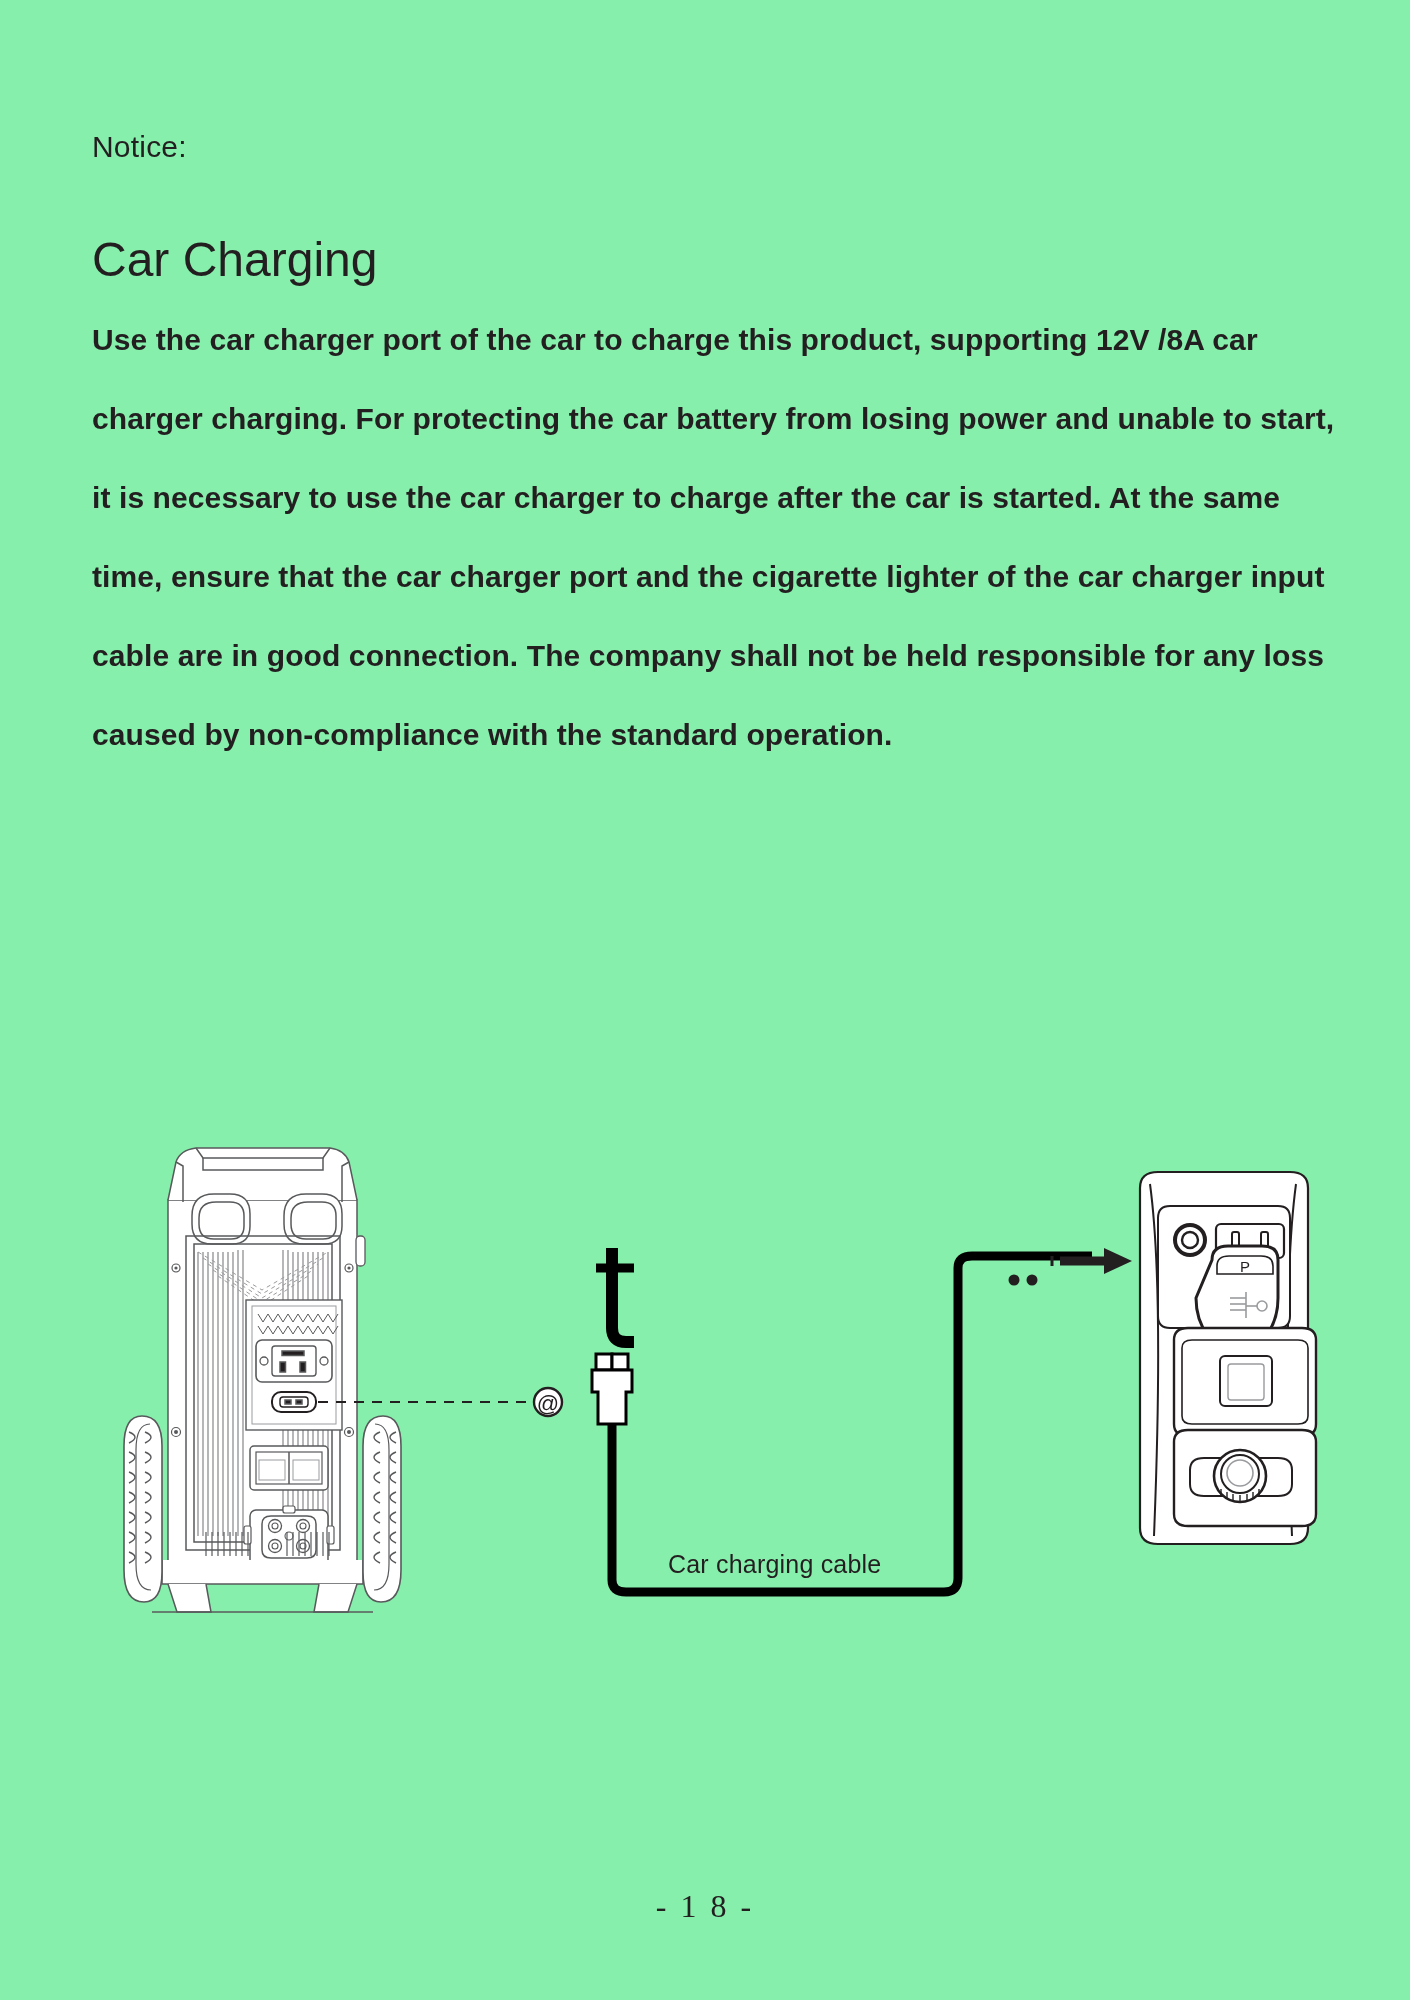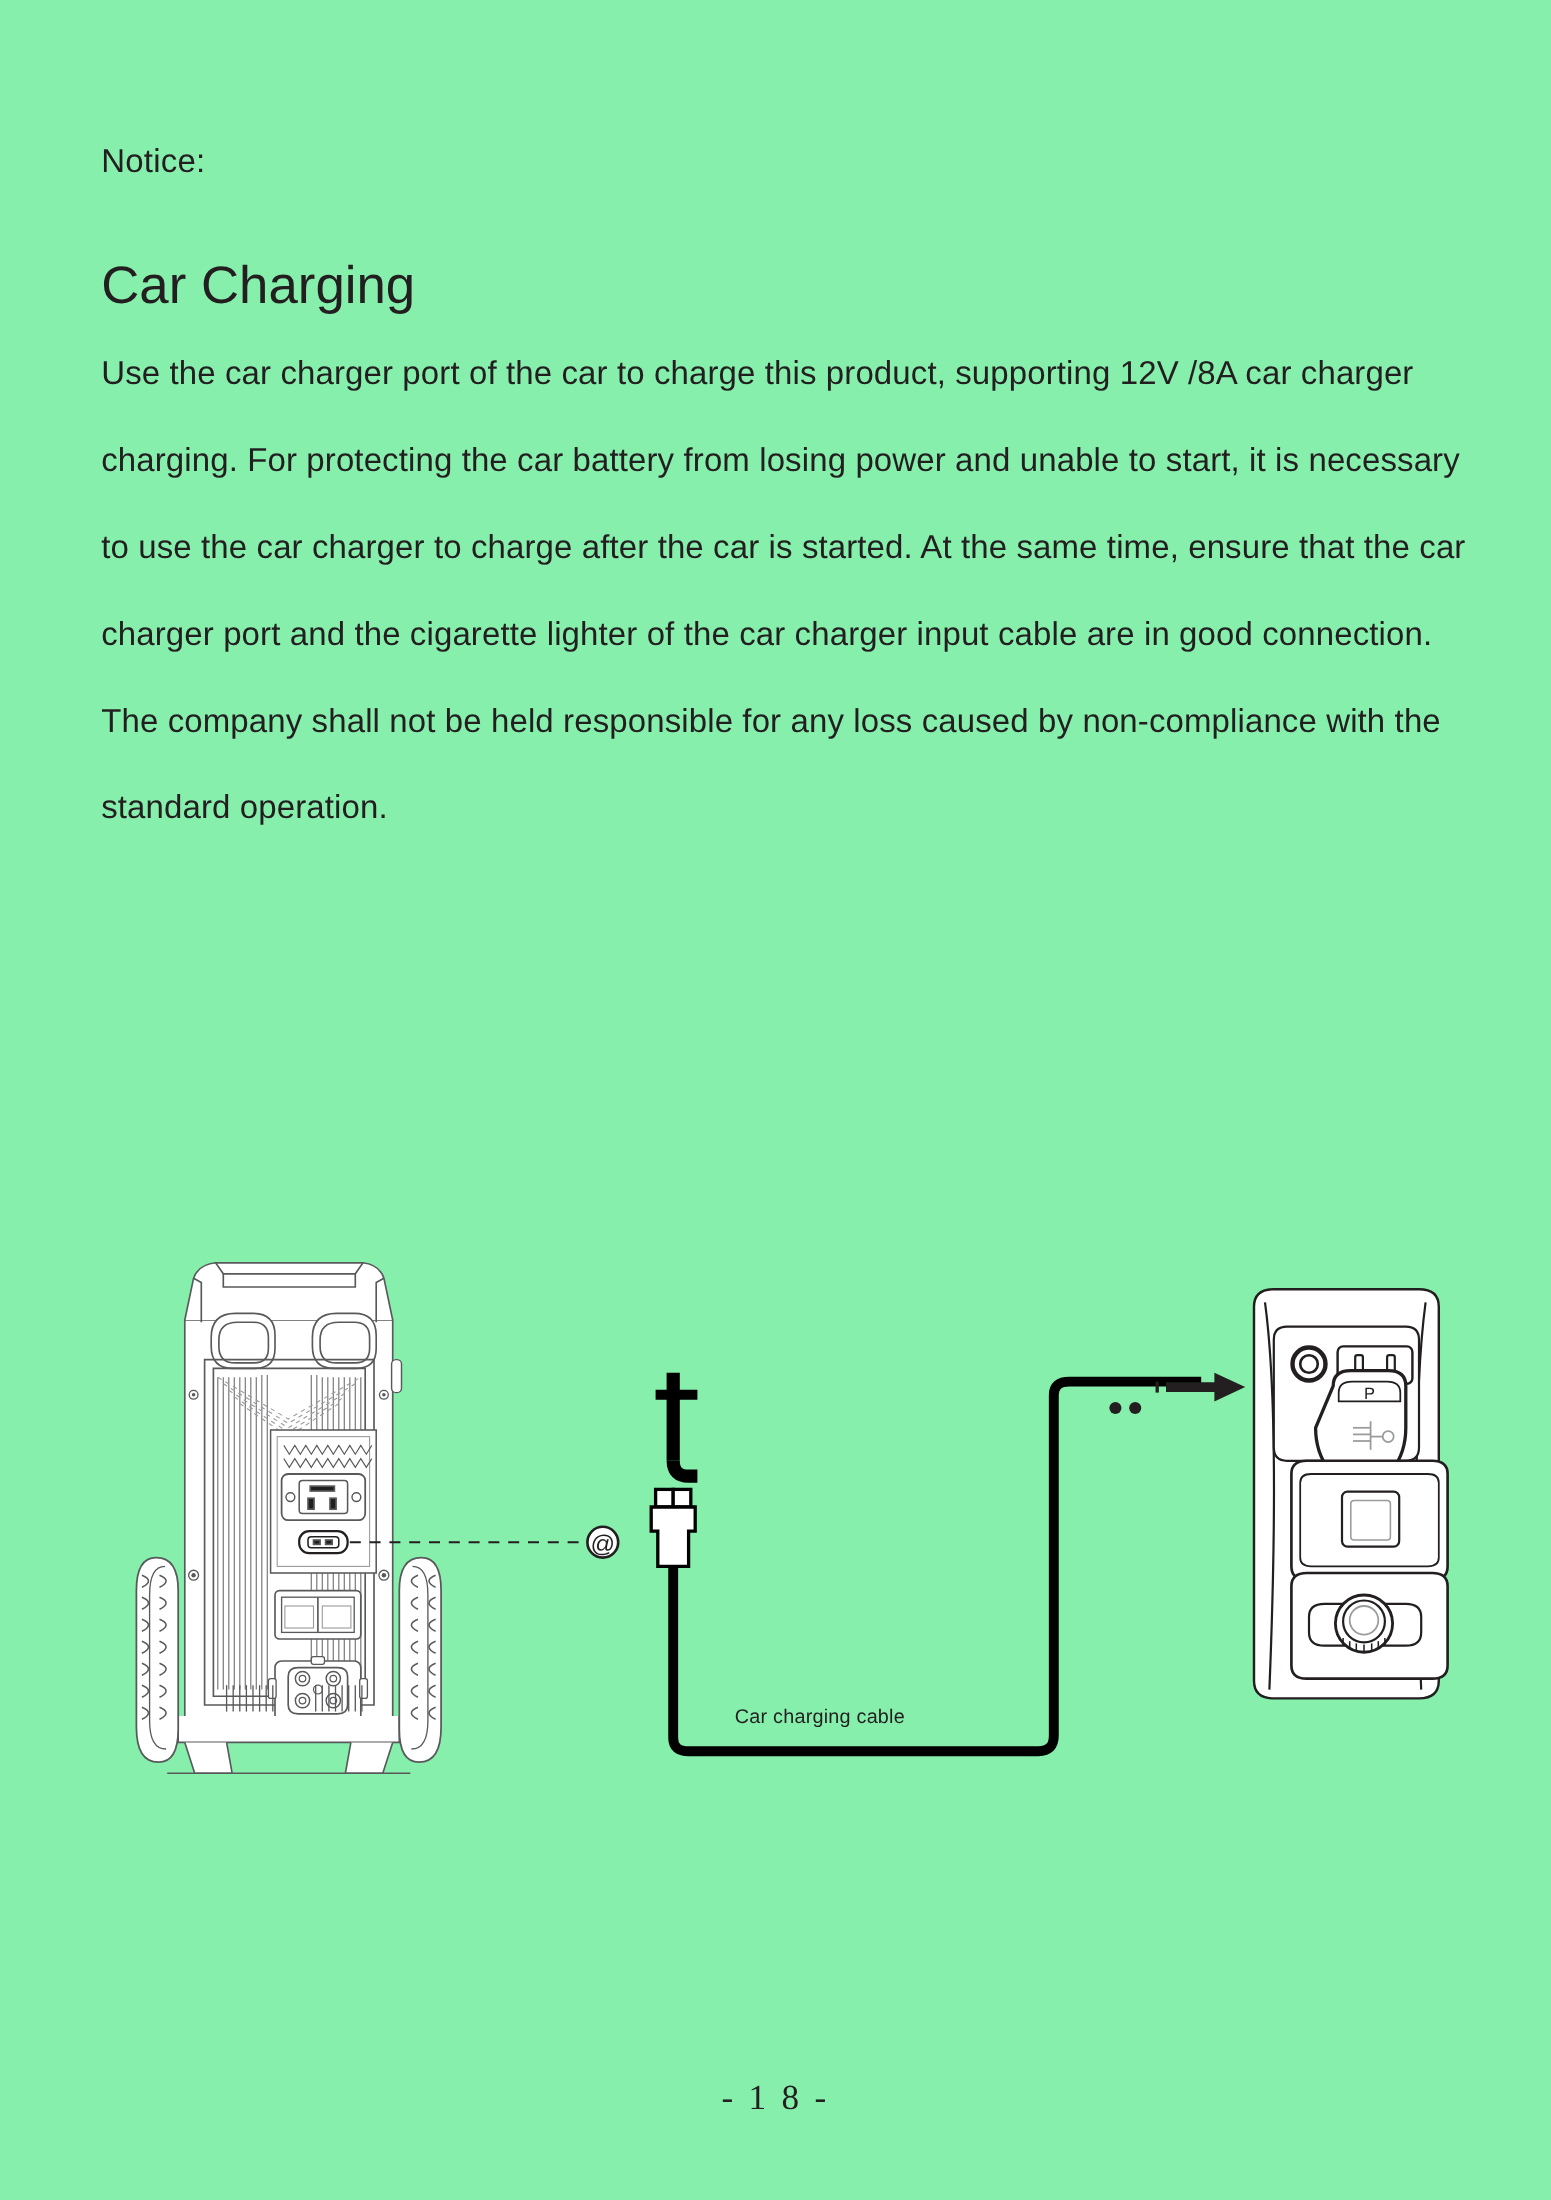--- a/index.html
+++ b/index.html
@@ -42,21 +42,21 @@
 
   .para {
     font-size: 30px;
     line-height: 79px;
     text-align: justify;
     text-justify: inter-word;
     color: #231f20;
     margin: 0;
     letter-spacing: 0.1px;
   }
-  .para.last-left { text-align: left; }
+  .para.last-left { text-align: left; font-weight: bold; }
 
   .para-notice { margin-bottom: 0; }
 
   .section-heading {
     font-size: 48px;
     line-height: 1.0;
     color: #231f20;
     margin: 74px 0 16px 0;
     font-weight: 400;
   }
@@ -70,21 +70,21 @@
     top: 1140px;
     width: 1410px;
     height: 560px;
   }
   .diagram svg { display: block; }
 
   .cable-label {
     position: absolute;
     left: 668px;
     top: 1550px;
-    font-size: 18px;
+    font-size: 25px;
     color: #231f20;
     letter-spacing: 0.2px;
     white-space: nowrap;
   }
 
   .page-number {
     position: absolute;
     left: 0;
     top: 1888px;
     width: 1410px;

